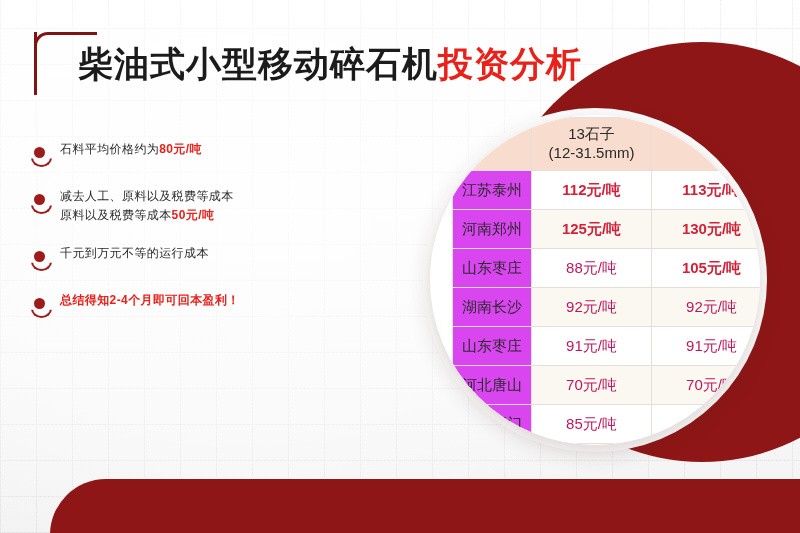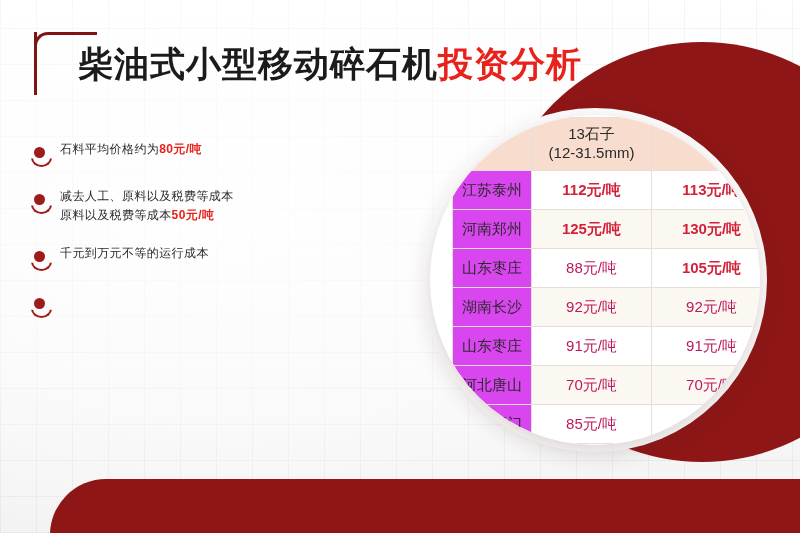--- a/index.html
+++ b/index.html
@@ -240,20 +240,23 @@
           <span class="arc2"></span>
         </div>
         <div class="bullet-text">
           <div><span>千元到万元不等的运行成本</span></div>
         </div>
       </div>
       <div class="bullet-row">
         <div class="bullet-mark">
           <span class="dot"></span>
           <span class="arc2"></span>
+        </div>
+        <div class="bullet-text">
+          <div><span class="hl">总结得知2-4个月即可回本盈利！</span></div>
         </div>
       </div>
     </div>
 
   <div class="magnifier">
     <div class="mag-inner">
       <table class="price-table">
         <thead>
           <tr>
             <th class="corner"></th>

